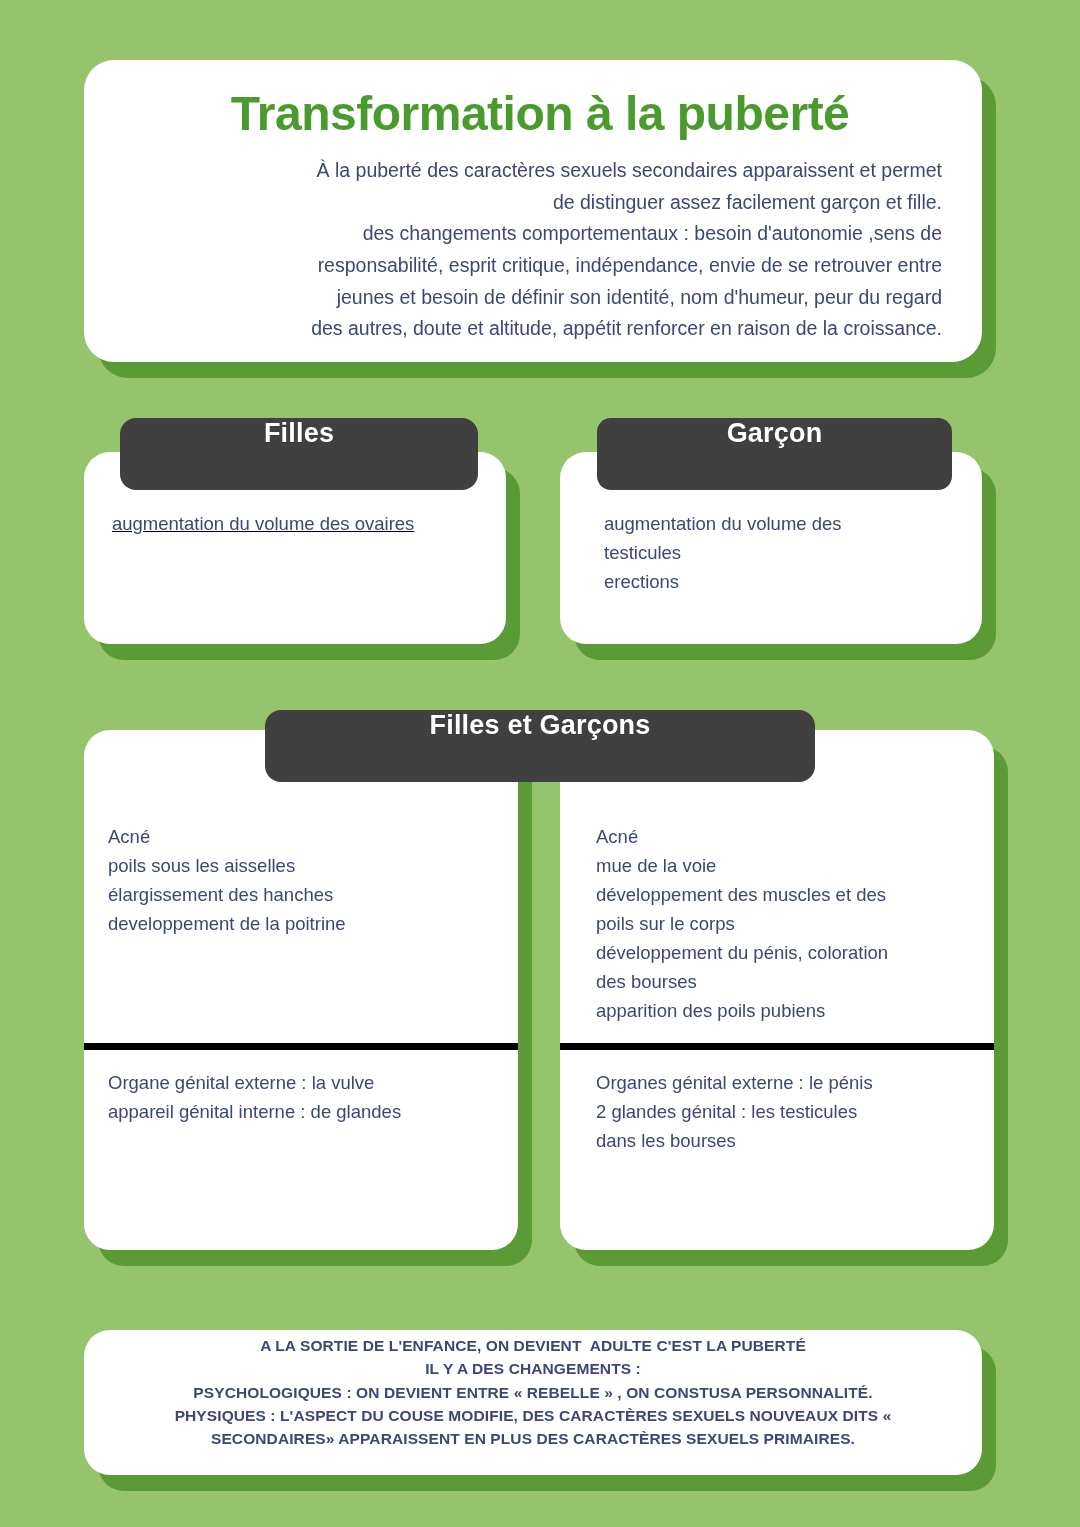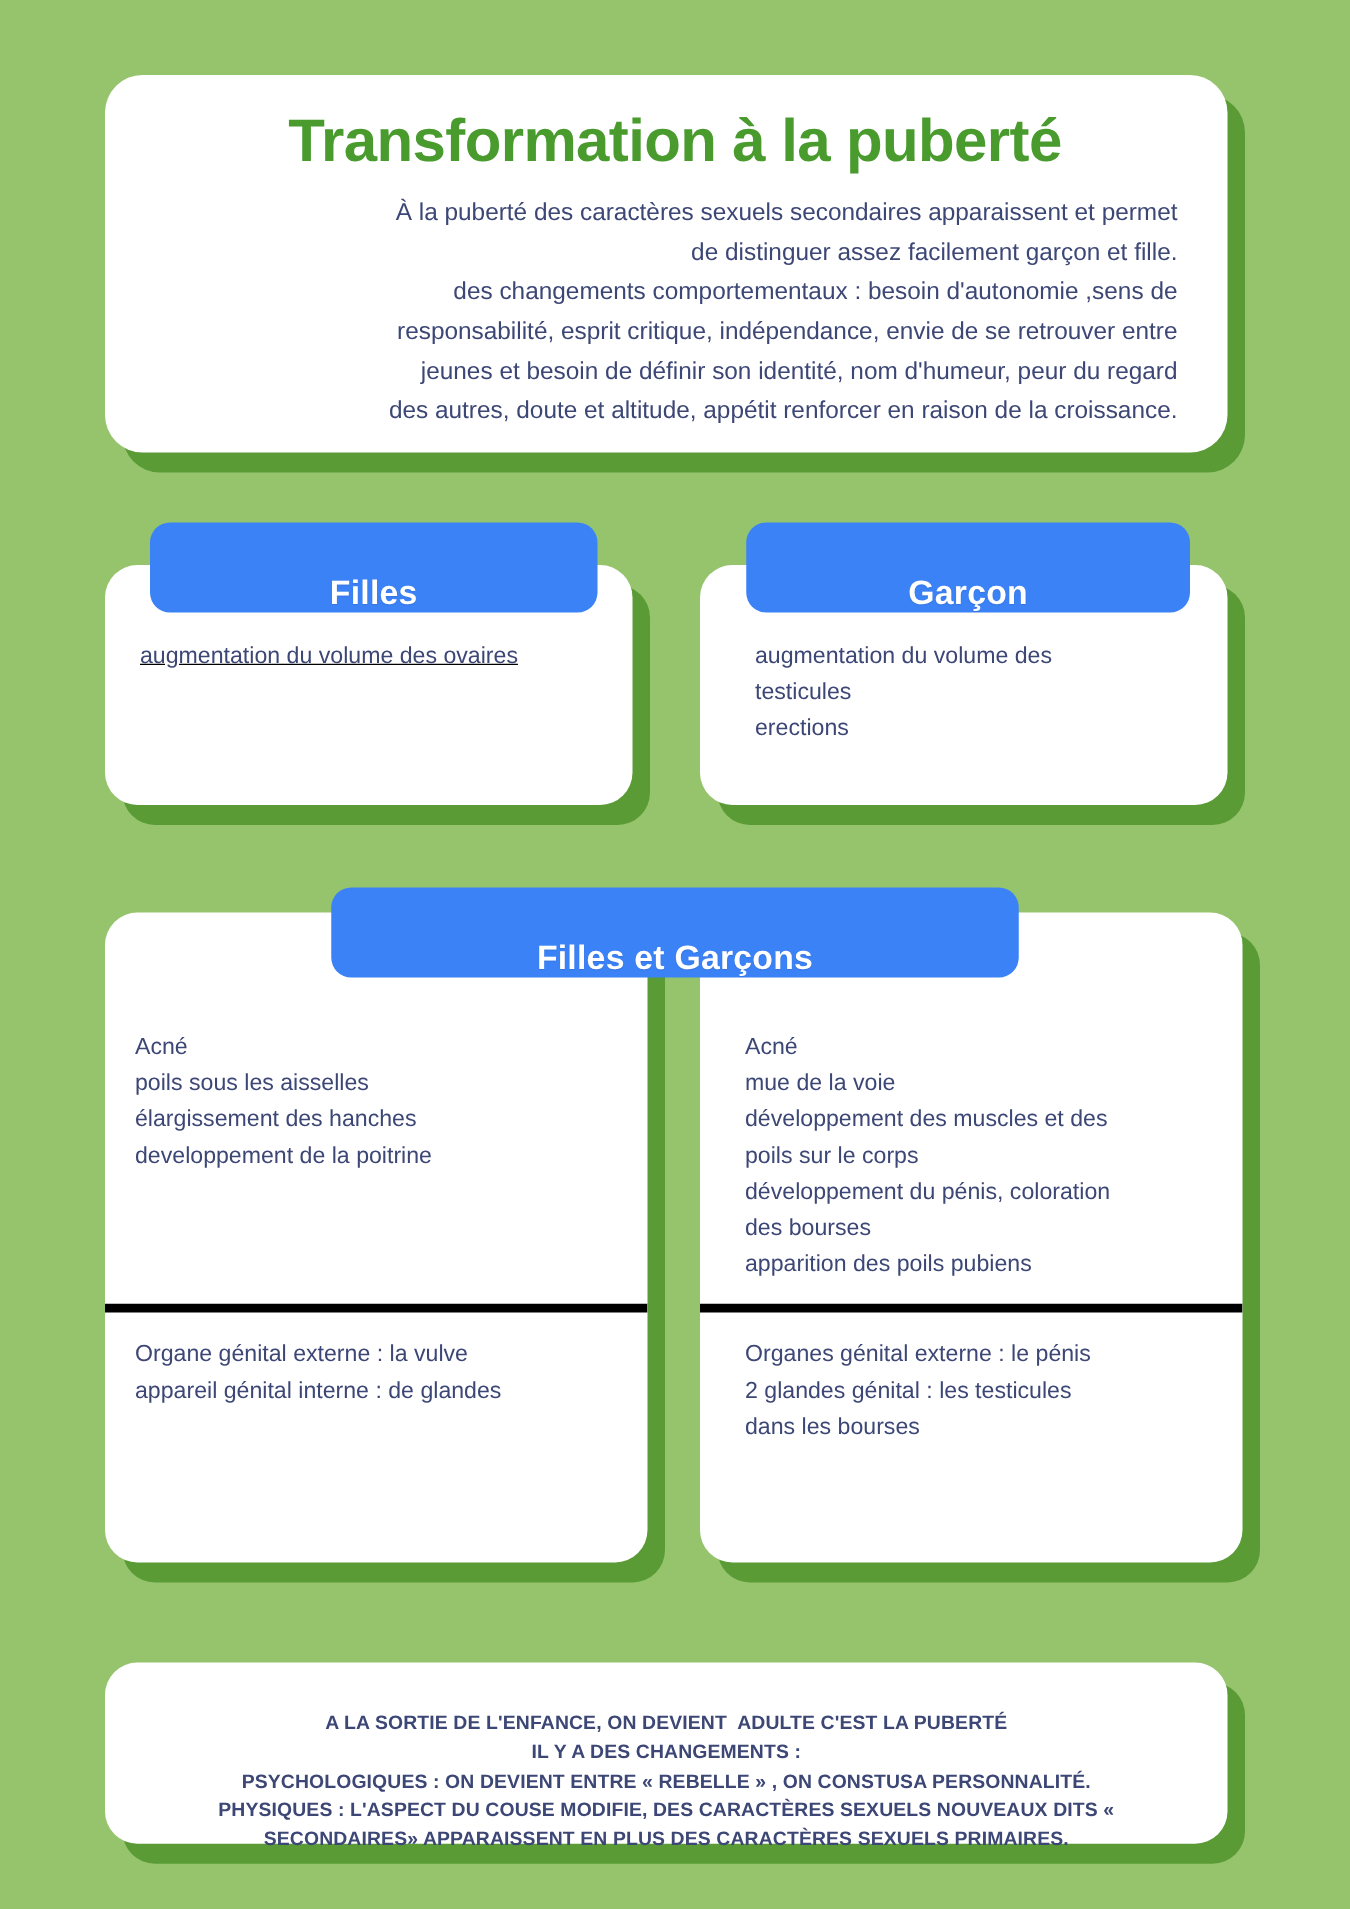--- a/index.html
+++ b/index.html
@@ -54,25 +54,25 @@
     color: #3d4776;
     font-size: 19.5px;
     line-height: 1.62;
     text-align: right;
   }
   .intro-body p { margin: 0; }
 
   
   .tab {
     position: absolute;
-    background: #3b82f6;
+    background: #404040;
     color: #ffffff;
     border-radius: 16px;
     display: flex;
-    align-items: flex-end;
+    align-items: flex-start;
     justify-content: center;
     font-size: 27px;
     font-weight: bold;
     letter-spacing: 0.2px;
     z-index: 5;
     text-shadow: 0 1px 1px rgba(0,0,0,0.10);
   }
 
   
   .filles-card {
@@ -95,20 +95,21 @@
     top: 452px;
     width: 422px;
     height: 192px;
     padding: 57px 22px 0 44px;
   }
   .tab-garcon {
     left: 597px;
     top: 418px;
     width: 355px;
     height: 72px;
+    border-radius: 14px;
   }
 
   .list {
     color: #3d4776;
     font-size: 18.5px;
     line-height: 1.57;
   }
   .list div { white-space: pre-wrap; }
 
   
@@ -158,21 +159,21 @@
     padding: 0 20px 0 24px;
   }
   .panel-bottom.right { padding-left: 36px; }
 
   
   .footer-card {
     left: 84px;
     top: 1330px;
     width: 898px;
     height: 145px;
-    padding: 37px 34px 0 34px;
+    padding: 4px 34px 0 34px;
   }
   .footer-text {
     color: #3d4776;
     font-size: 15.5px;
     font-weight: bold;
     line-height: 1.5;
     text-align: center;
     letter-spacing: 0.1px;
   }
   .footer-text div { white-space: pre-wrap; }

